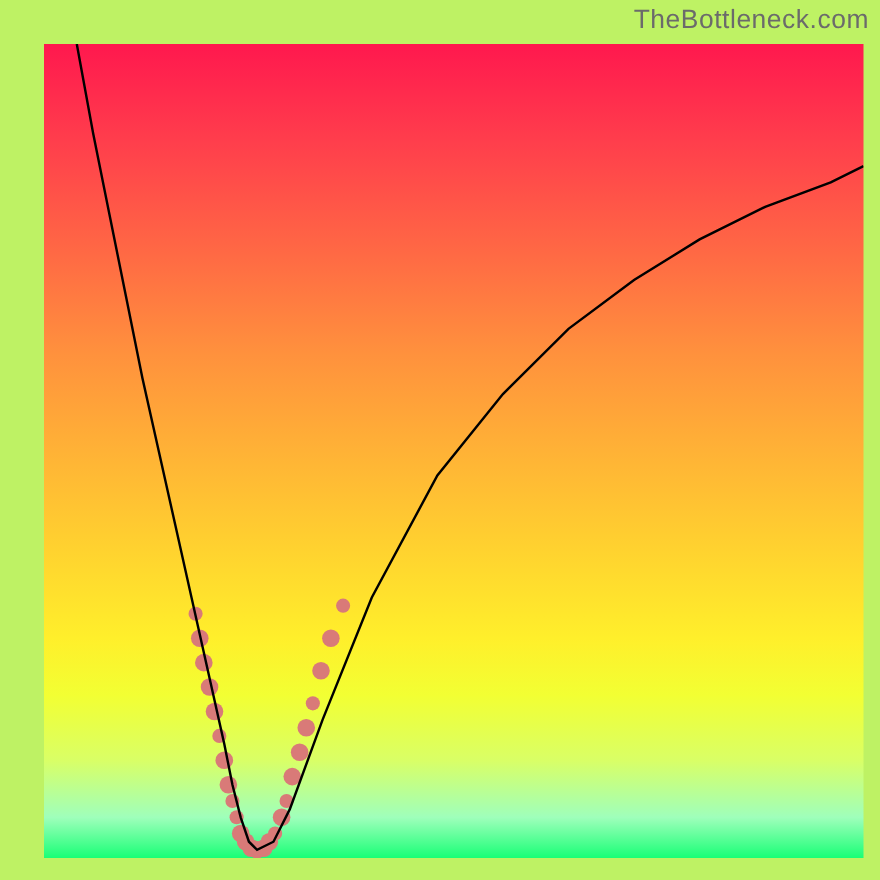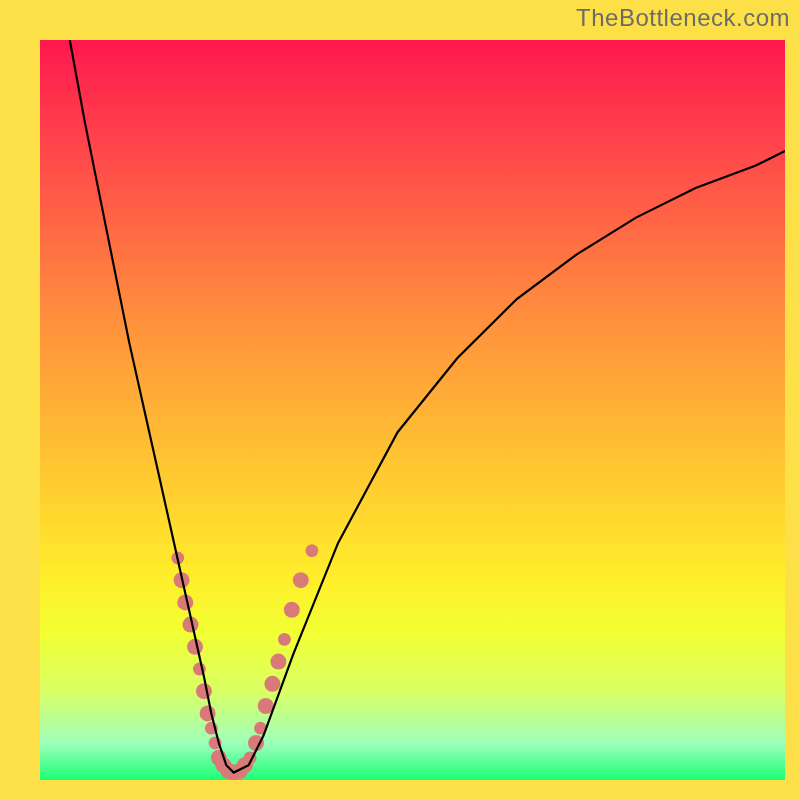--- a/index.html
+++ b/index.html
@@ -10,21 +10,21 @@
     background: #000;
     overflow: hidden;
     font-family: Arial, Helvetica, sans-serif;
   }
   .frame {
     position: absolute;
     left: 0;
     top: 0;
     width: 800px;
     height: 800px;
-    background: #fde047;
+    background: #bef264;
   }
   .plot {
     position: absolute;
     left: 40px;
     top: 40px;
     width: 745px;
     height: 740px;
     background: linear-gradient(
       to bottom,
       #ff184e 0%,

